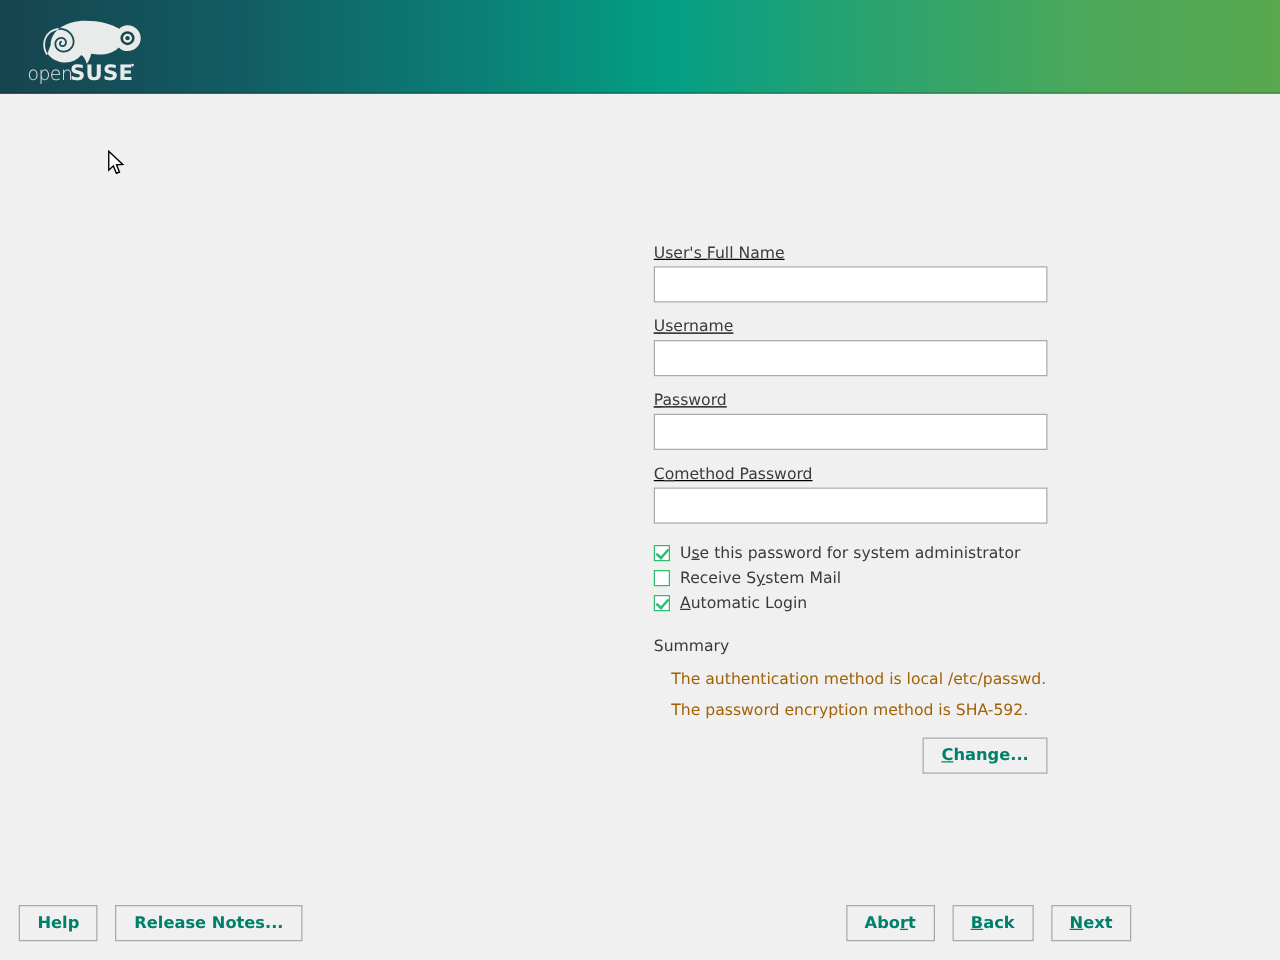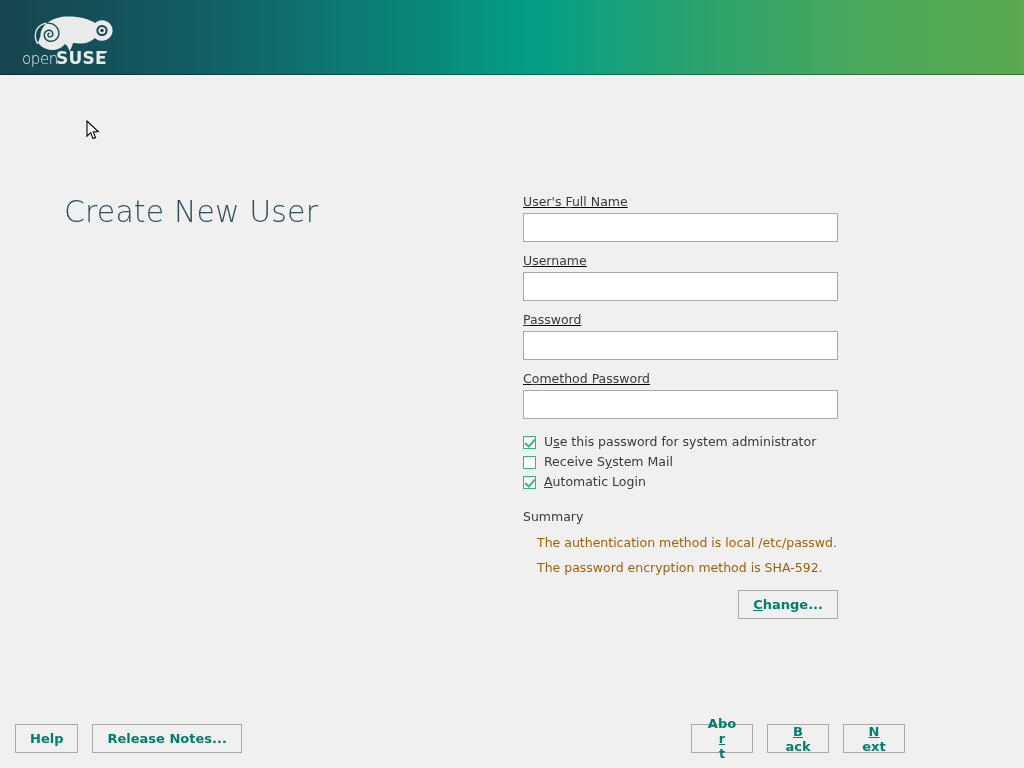--- a/index.html
+++ b/index.html
@@ -191,21 +191,21 @@
     justify-content: center;
   }
   #bottom-right {
     position: absolute;
     right: 15px;
     bottom: 15px;
     display: flex;
     gap: 14px;
   }
   #bottom-left .btn { min-width: 62px; }
-  #bottom-right .btn { min-width: 62px; flex-direction: column; }
+  #bottom-right .btn { min-width: 62px; }
 
   
   #cursor {
     position: absolute;
     left: 86px;
     top: 120px;
     width: 14px;
     height: 22px;
     pointer-events: none;
   }
@@ -264,21 +264,20 @@
         <g>
           <text x="4" y="58" font-family="DejaVu Sans, sans-serif" font-size="15" font-weight="300" fill="#e9eaea" letter-spacing="-0.4">open</text>
           <text x="38" y="58" font-family="DejaVu Sans, sans-serif" font-size="17" font-weight="bold" fill="#e9eaea" letter-spacing="0.2">SUSE</text>
           <circle cx="88" cy="46" r="1.1" fill="#e9eaea"></circle>
         </g>
       </svg>
     </div>
     <div id="banner-edge"></div>
   </div>
 
-  <div id="page-title">Create New User</div>
 
   <div id="form-col">
 
     <div class="field-block">
       <div class="field-label"><span>User's </span><span class="acc">F</span><span>ull Name</span></div>
       <input class="text-input" type="text" value="" style="">
     </div>
 
     <div class="field-block">
       <div class="field-label"><span></span><span class="acc">U</span><span>sername</span></div>

